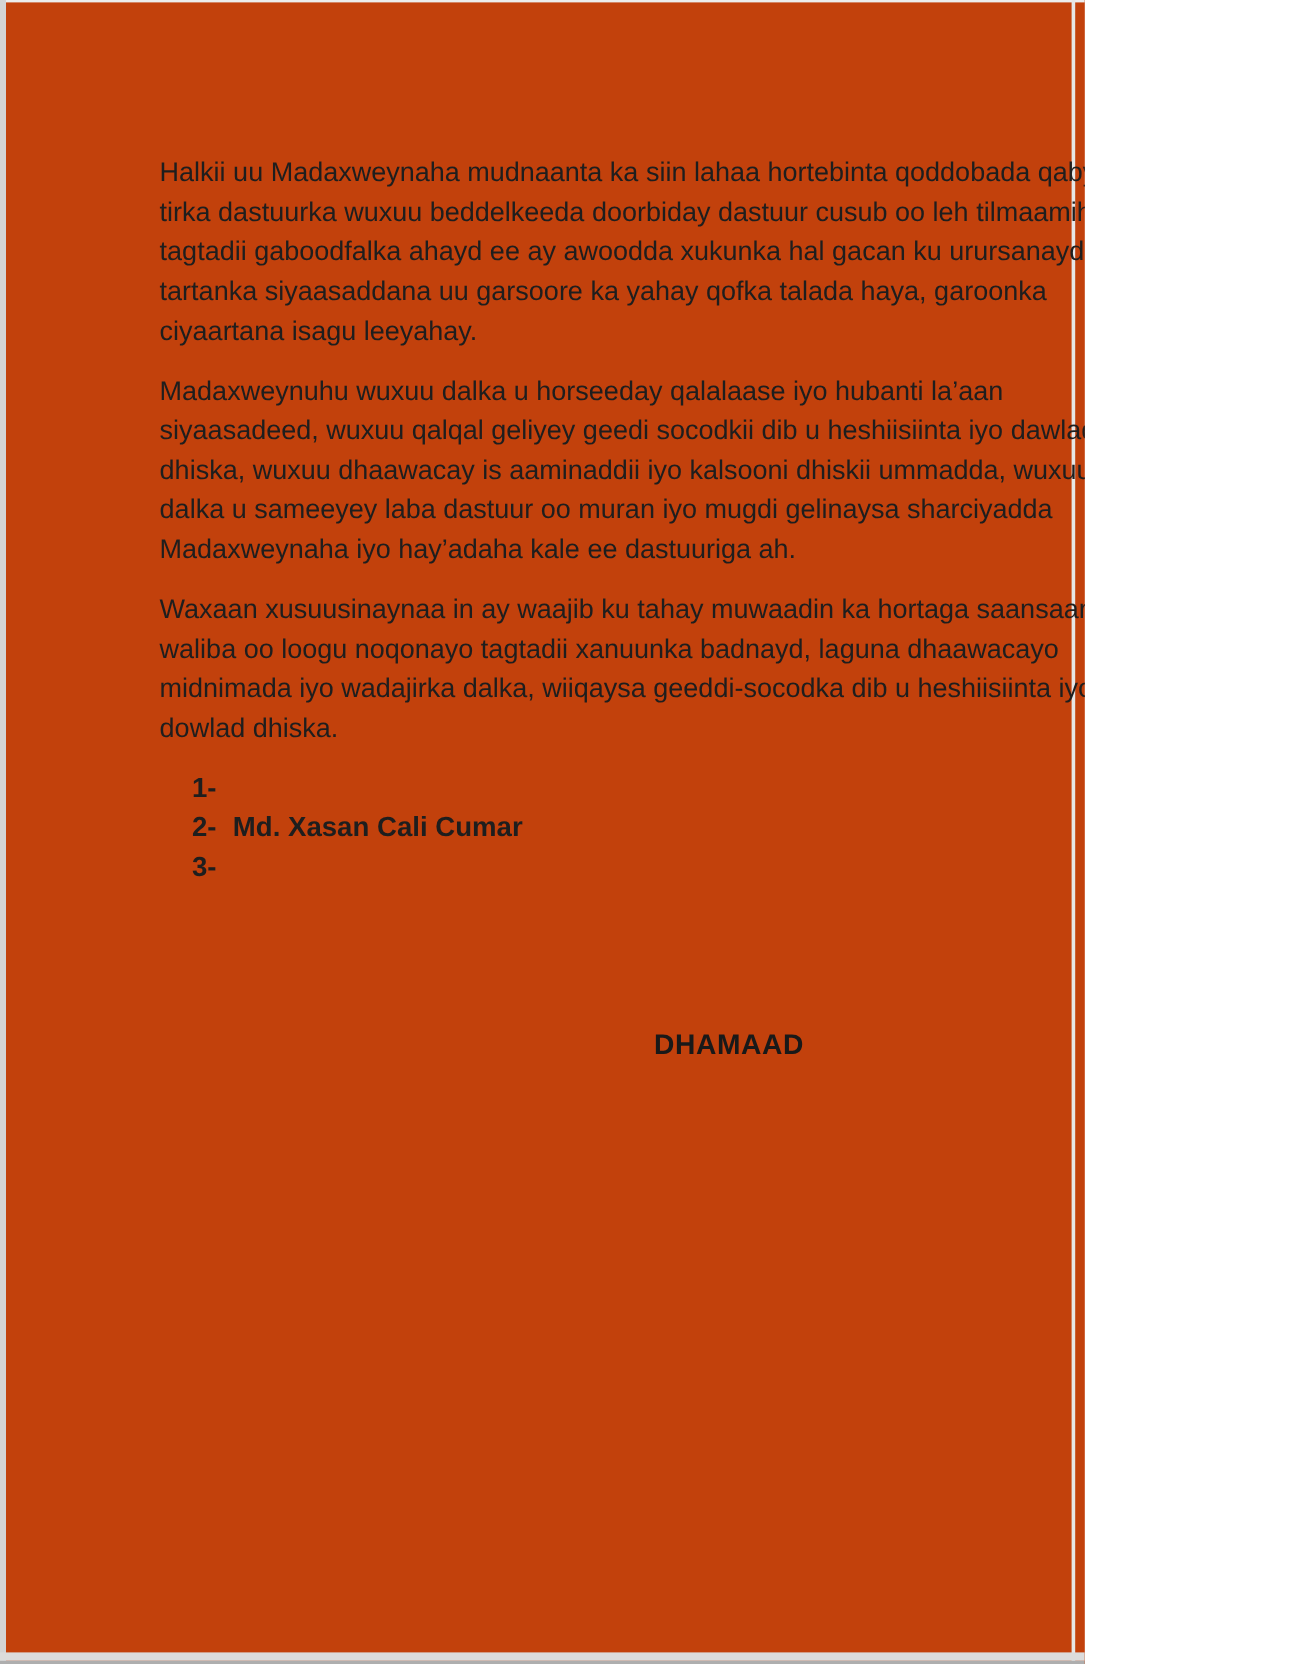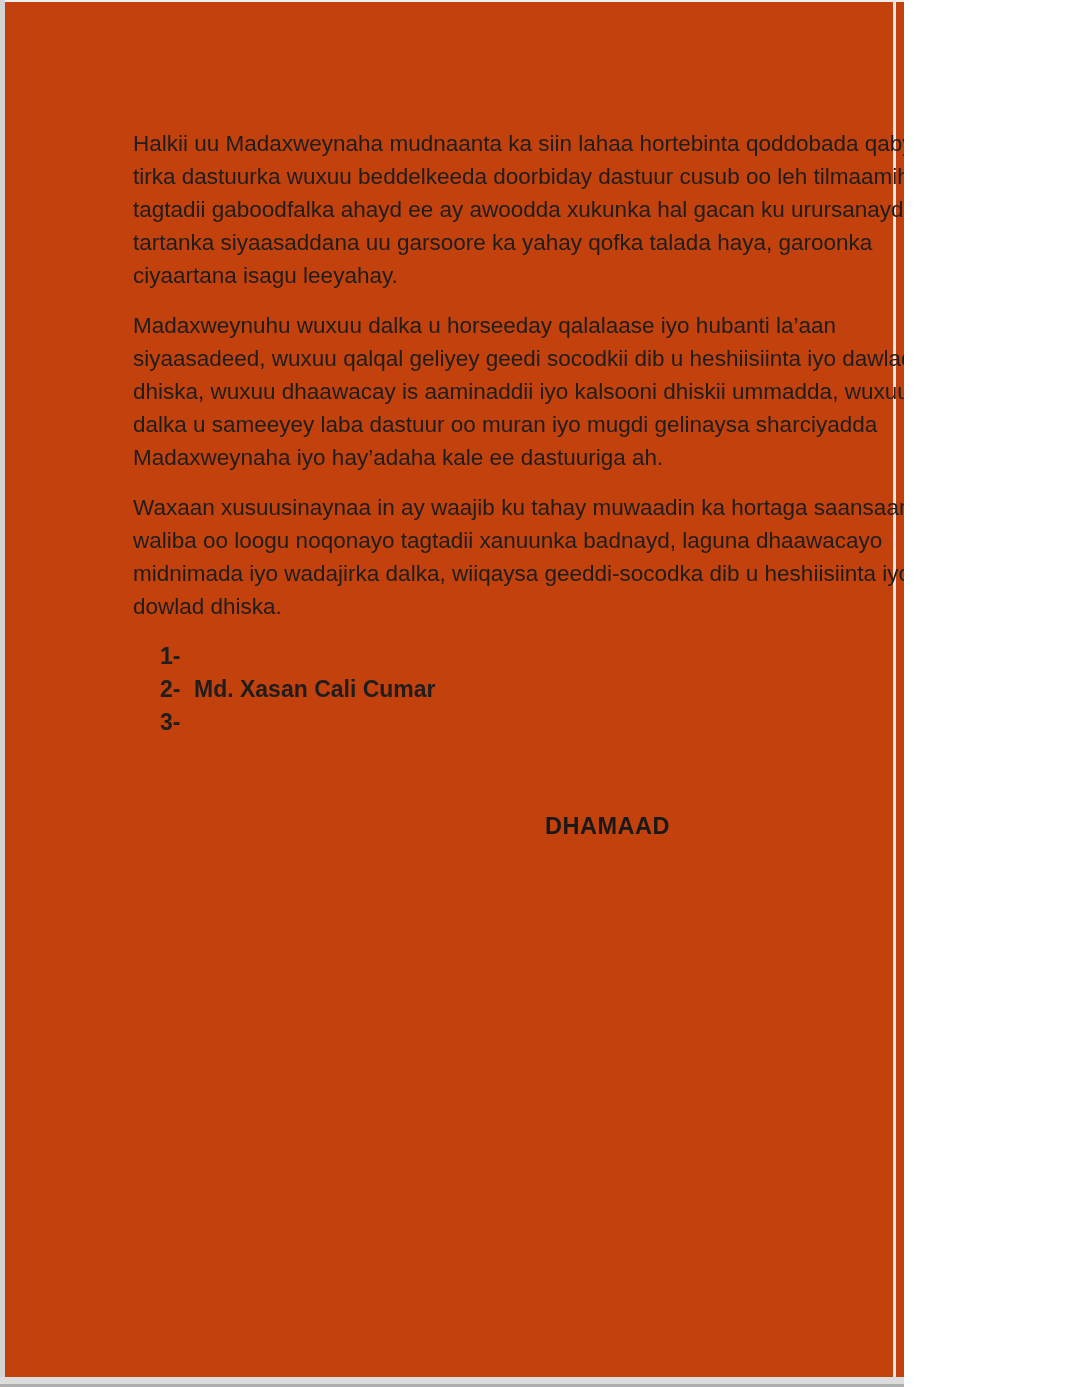--- a/index.html
+++ b/index.html
@@ -43,21 +43,21 @@
   }
   .sig-item {
     display: flex;
     line-height: 33px;
   }
   .sig-num {
     flex: 0 0 auto;
     width: 34px;
   }
   .end-label {
-    margin-top: 71px;
+    margin-top: 115px;
     margin-left: 412px;
     font-weight: bold;
     font-size: 23.5px;
     letter-spacing: 0.5px;
     color: #191919;
   }
 </style>
 </head>
 <body>
 

